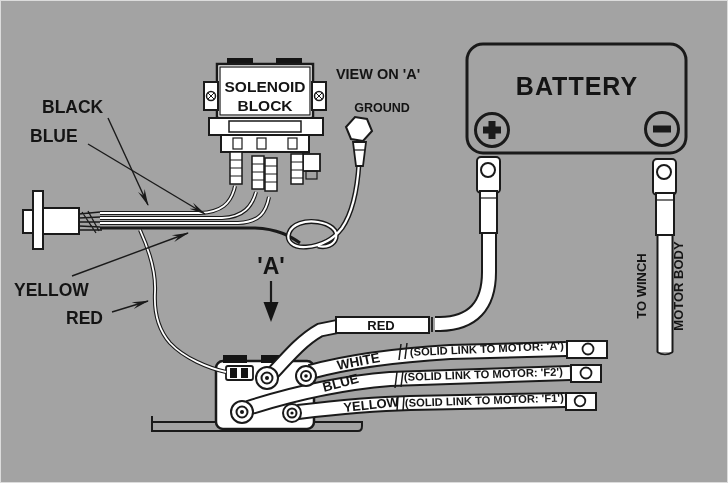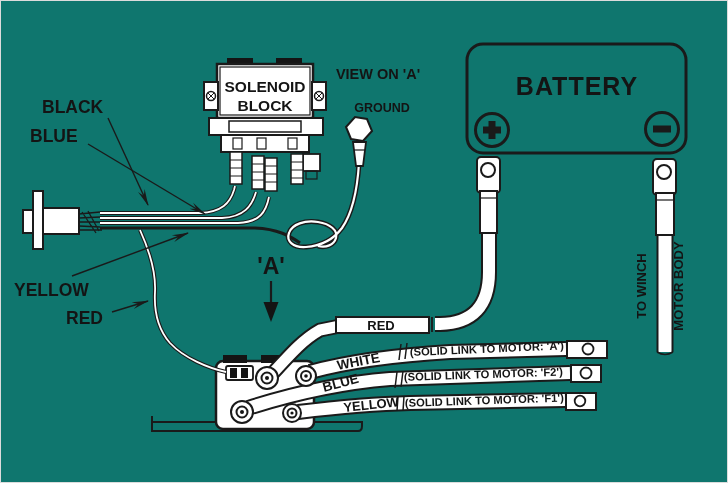--- a/index.html
+++ b/index.html
@@ -1,16 +1,16 @@
 <!DOCTYPE html>
 <html><head>
 <meta charset="utf-8">
 <style>
   html,body{margin:0;padding:0;background:#fff;}
-  .stage{position:relative;width:728px;height:483px;background:#0f766e;
+  .stage{position:relative;width:728px;height:483px;background:#a3a3a3;
          box-shadow:inset 0 0 0 1px #dcdcdc;overflow:hidden;}
   svg{position:absolute;left:0;top:0;}
   svg text{font-family:"Liberation Sans","DejaVu Sans",sans-serif;font-weight:bold;fill:#141414;}
   .ln{stroke:#1a1a1a;fill:none;}
   .fillw{fill:#fff;}
   .fillk{fill:#141414;stroke:none;}
 </style>
 </head>
 <body>
 

